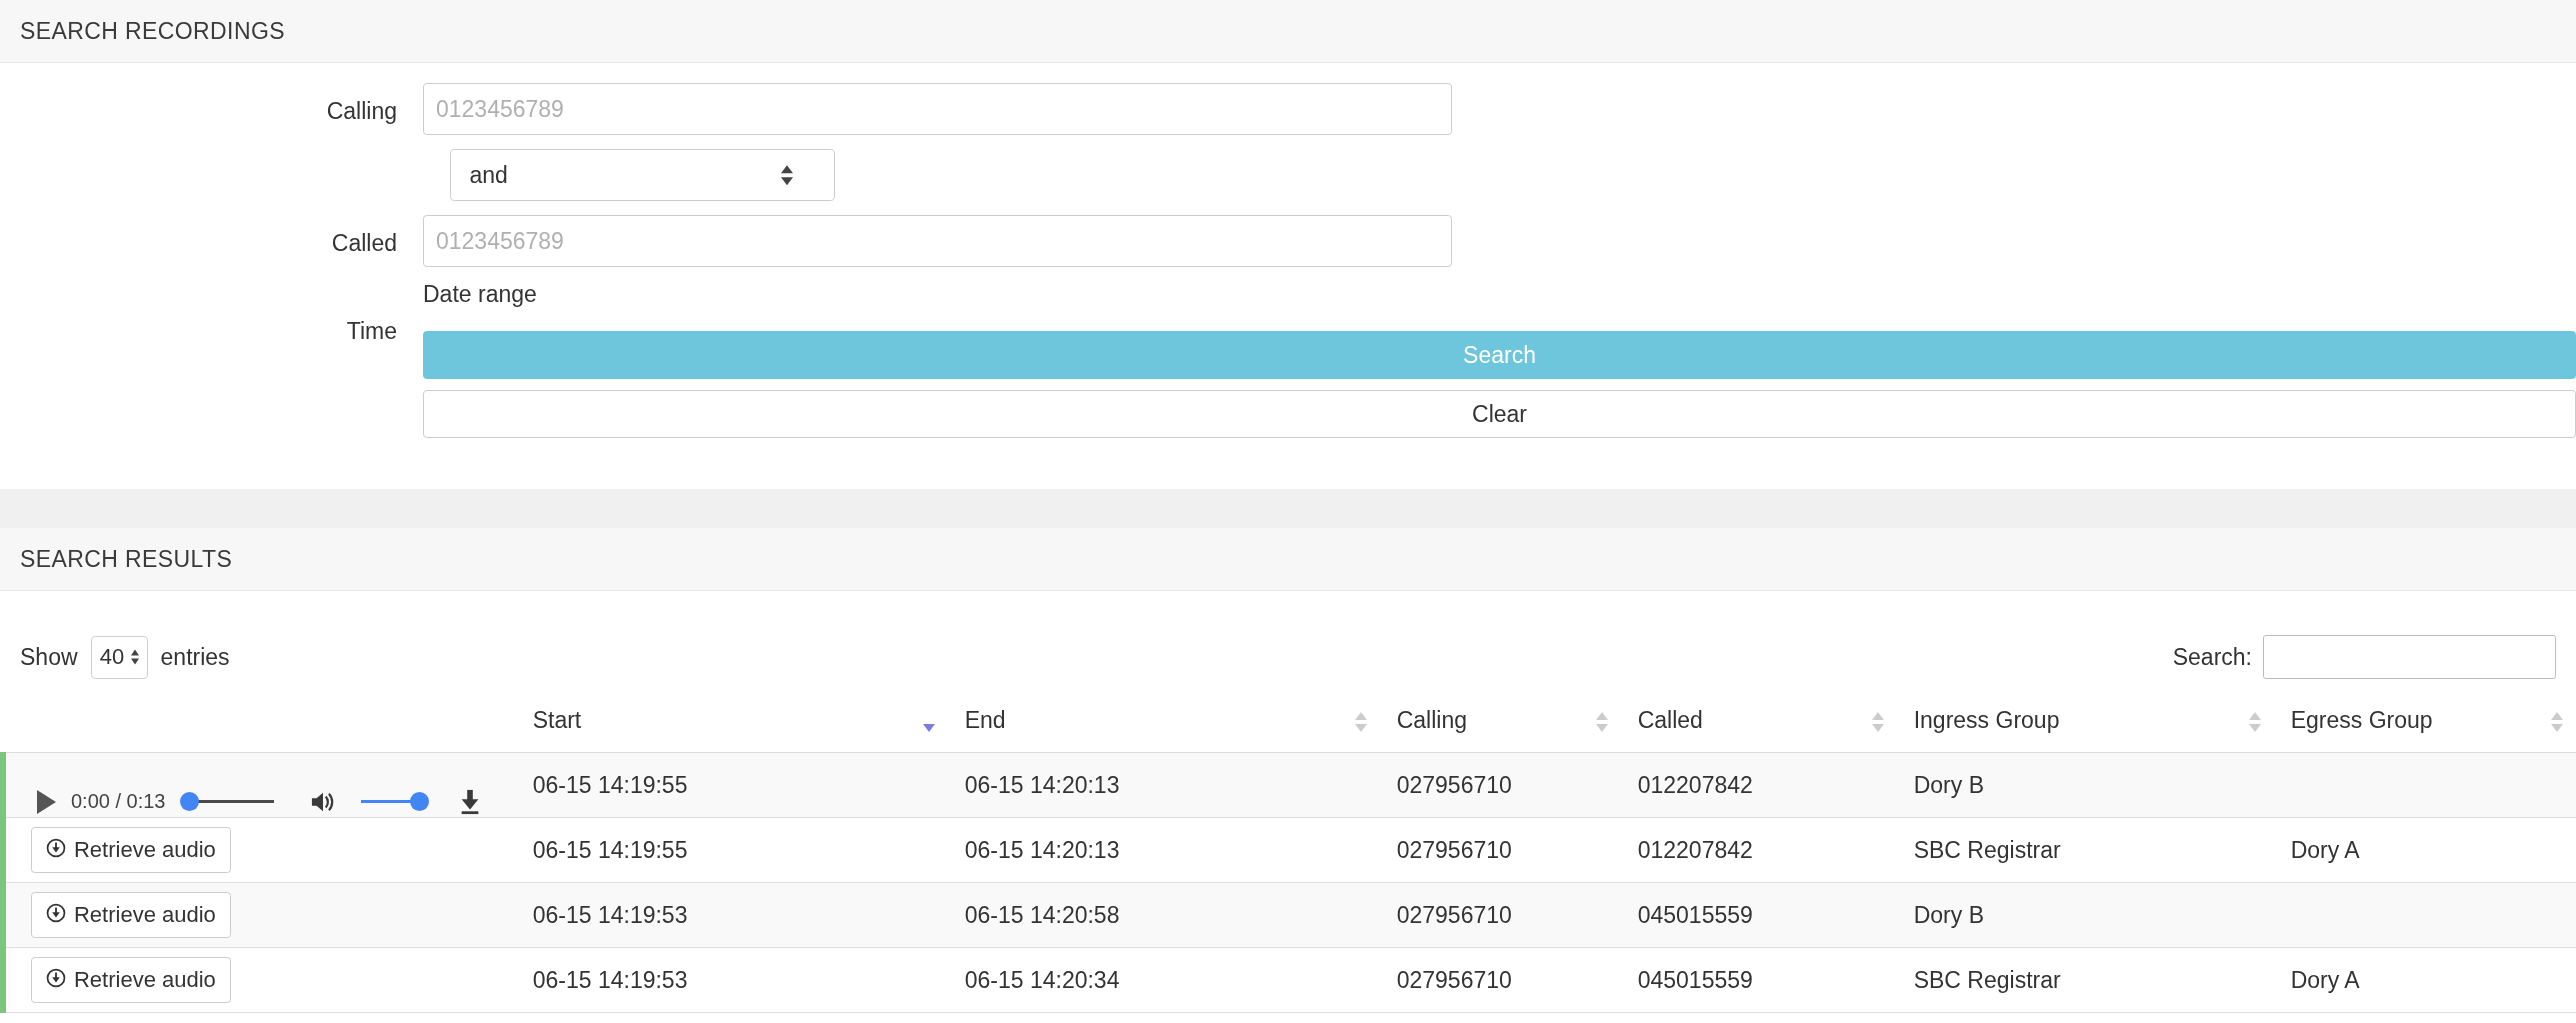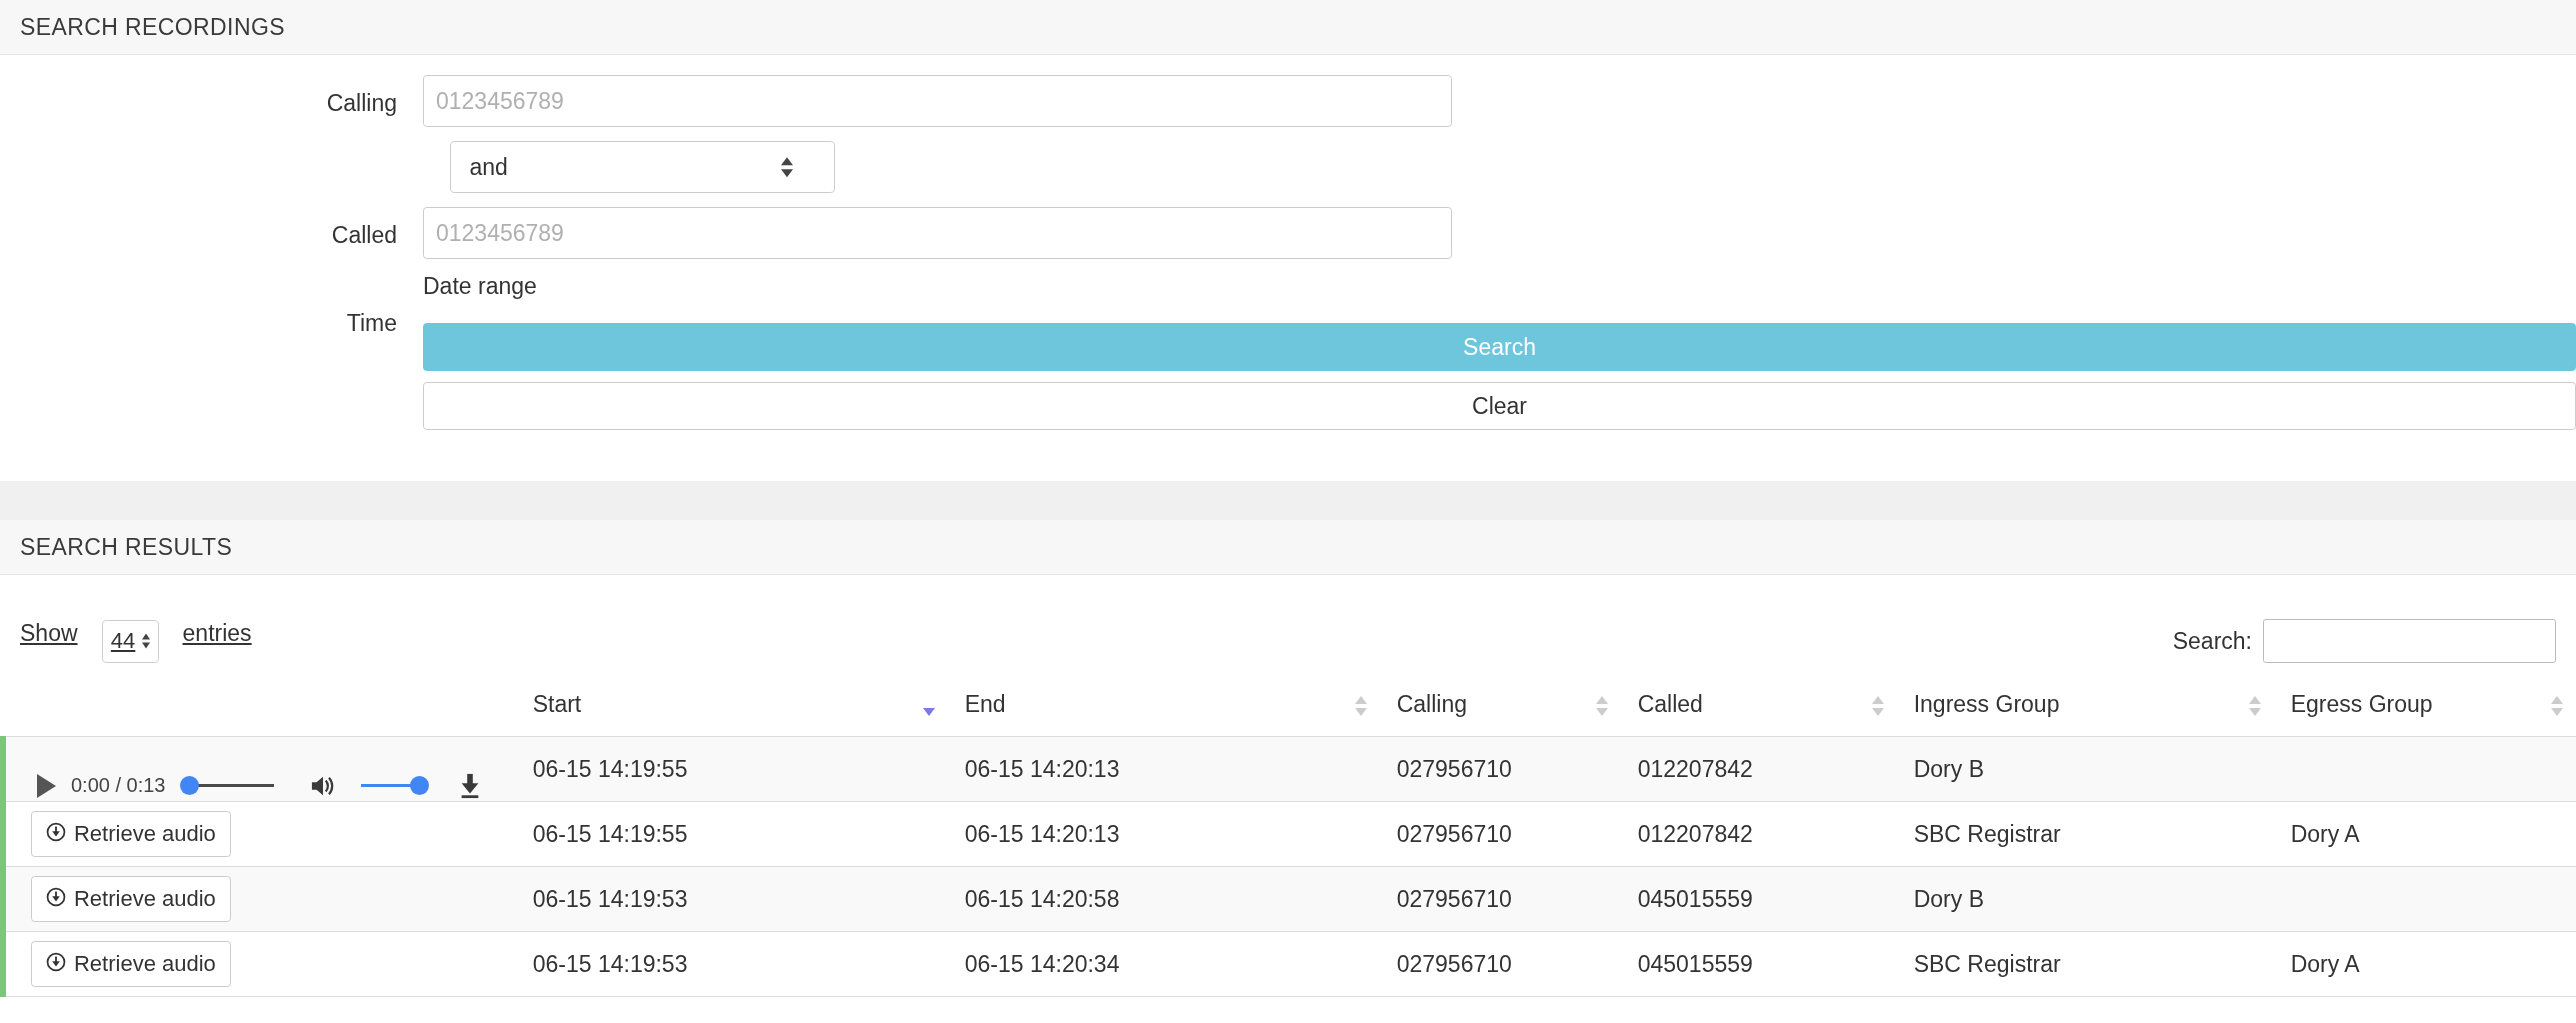--- a/index.html
+++ b/index.html
@@ -9,21 +9,21 @@
     background: #ffffff;
     font-family: "Liberation Sans", sans-serif;
     color: #333333;
     overflow: hidden;
   }
 
   
   .panel-head {
     background: #f7f7f7;
     border-bottom: 0.9px solid #e7e7e7;
-    height: 55px;
+    height: 63px;
     display: flex;
     align-items: center;
     padding-left: 20px;
   }
   .panel-head-title {
     font-size: 23px;
     letter-spacing: 0.4px;
     color: #3a3a3a;
     font-weight: 400;
   }
@@ -156,21 +156,21 @@
   .panel-gap { height: 39px; background: #f0f0f0; }
 
   
   .results-panel { background: #fff; }
   .results-tools {
     display: flex;
     align-items: center;
     justify-content: space-between;
     padding: 44px 20px 14.7px 20px;
   }
-  .len-ctl { display: flex; align-items: flex-start; font-size: 23px; color: #333; gap: 24px; text-decoration: underline; }
+  .len-ctl { display: flex; align-items: center; font-size: 23px; color: #333; gap: 13px; }
   .len-select-wrap { position: relative; width: 57px; height: 43px; }
   .len-select-box {
     width: 100%; height: 100%;
     border: 0.9px solid #ccc; border-radius: 4.6px;
     background: #fff;
     display: flex; align-items: center;
     padding-left: 8.3px;
     font-size: 22px; color: #333;
   }
   .len-select-wrap .spinner-arrows { right: 8.3px; }
@@ -408,21 +408,21 @@
   <span class="panel-head-title">SEARCH RESULTS</span>
 </div>
 
 <div class="results-panel">
 
   <div class="results-tools">
     <div class="len-ctl">
       <span>Show</span>
       <div class="len-select-wrap">
         <div class="len-select-box">
-          <span>44</span>
+          <span>40</span>
         </div>
         <span class="spinner-arrows">
           <i class="up"></i>
             <i class="dn"></i>
         </span>
       </div>
       <span>entries</span>
     </div>
 
     <div class="filter-ctl">

